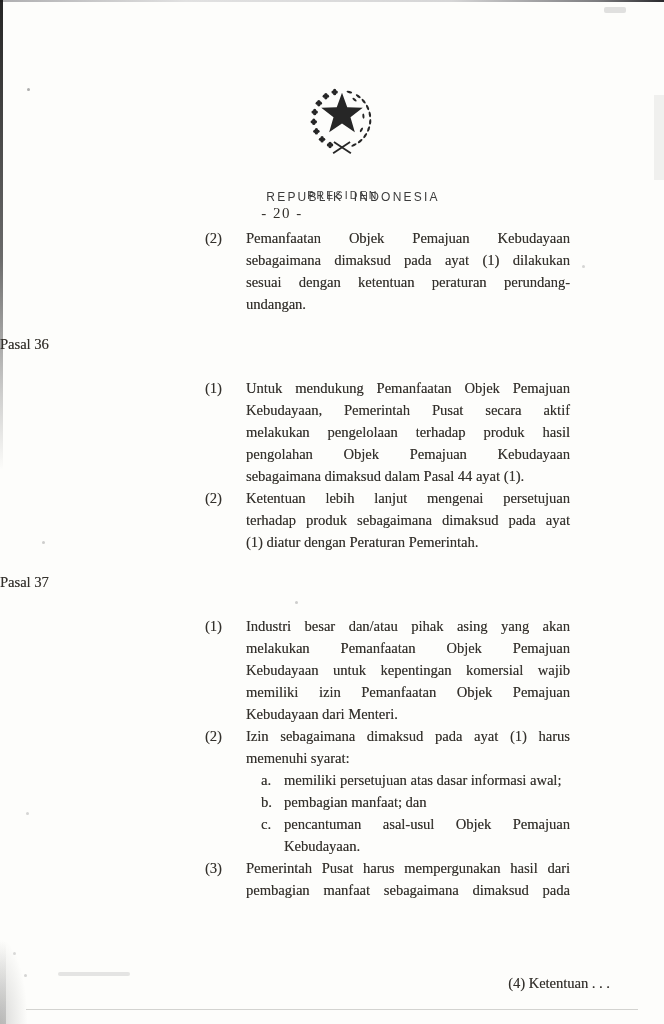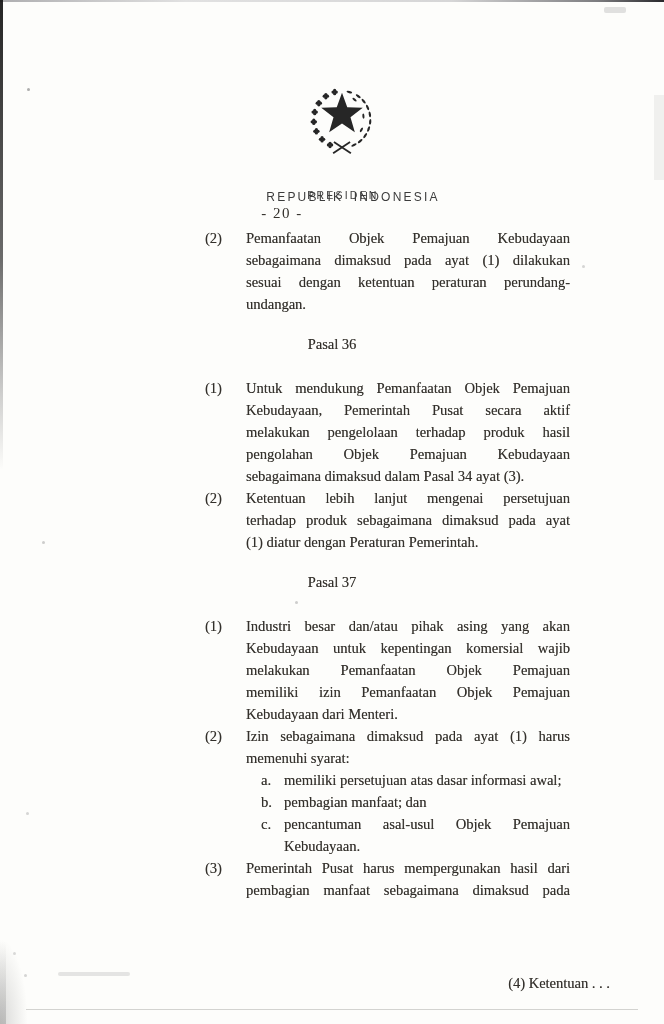--- a/index.html
+++ b/index.html
@@ -30,21 +30,21 @@
   .pageno{position:absolute;left:0;top:205px;width:564px;text-align:center;
           font-size:15px;letter-spacing:1.5px;}
   
   .doc{position:absolute;left:205px;top:227px;width:365px;font-size:14.5px;line-height:22px;
        text-shadow:0.2px 0.2px 0.35px rgba(51,48,43,.55);}
   .clause{display:flex;align-items:flex-start;}
   .cnum{flex:0 0 25px;width:25px;}
   .cbody{width:340px;margin-left:16px;}
   .tline{text-align:justify;text-align-last:justify;}
   .tline-last{text-align-last:left;}
-  .pasal{width:664px;margin-left:-205px;text-align:center;margin-top:18px;margin-bottom:22px;}
+  .pasal{width:664px;margin-left:-205px;text-align:left;margin-top:18px;margin-bottom:22px;}
   .sub{display:flex;margin-left:15px;}
   .snum{flex:0 0 23px;width:23px;}
   .sbody{flex:1;min-width:0;}
   .catchword{position:absolute;left:0;top:972px;width:570px;text-align:right;
              font-size:14.5px;line-height:22px;text-shadow:0.2px 0.2px 0.35px rgba(51,48,43,.5);margin-left:40px;}
 </style>
 </head>
 <body>
 
 <div class="page">
@@ -162,40 +162,40 @@
 
     <div class="pasal">Pasal 36</div>
 
     <div class="clause">
       <div class="cnum">(1)</div>
       <div class="cbody">
           <div class="tline">Untuk mendukung Pemanfaatan Objek Pemajuan</div>
           <div class="tline">Kebudayaan, Pemerintah Pusat secara aktif</div>
           <div class="tline">melakukan pengelolaan terhadap produk hasil</div>
           <div class="tline">pengolahan Objek Pemajuan Kebudayaan</div>
-          <div class="tline tline-last">sebagaimana dimaksud dalam Pasal 34 ayat (3).</div>
+          <div class="tline tline-last">sebagaimana dimaksud dalam Pasal 44 ayat (1).</div>
         </div>
     </div>
     <div class="clause">
       <div class="cnum">(2)</div>
       <div class="cbody">
           <div class="tline">Ketentuan lebih lanjut mengenai persetujuan</div>
           <div class="tline">terhadap produk sebagaimana dimaksud pada ayat</div>
           <div class="tline tline-last">(1) diatur dengan Peraturan Pemerintah.</div>
         </div>
     </div>
 
     <div class="pasal">Pasal 37</div>
 
     <div class="clause">
       <div class="cnum">(1)</div>
       <div class="cbody">
           <div class="tline">Industri besar dan/atau pihak asing yang akan</div>
+          <div class="tline">melakukan Pemanfaatan Objek Pemajuan</div>
           <div class="tline">Kebudayaan untuk kepentingan komersial wajib</div>
-          <div class="tline">melakukan Pemanfaatan Objek Pemajuan</div>
           <div class="tline">memiliki izin Pemanfaatan Objek Pemajuan</div>
           <div class="tline tline-last">Kebudayaan dari Menteri.</div>
         </div>
     </div>
 
     <div class="clause">
       <div class="cnum">(2)</div>
       <div class="cbody">
         <div>
             <div class="tline">Izin sebagaimana dimaksud pada ayat (1) harus</div>

